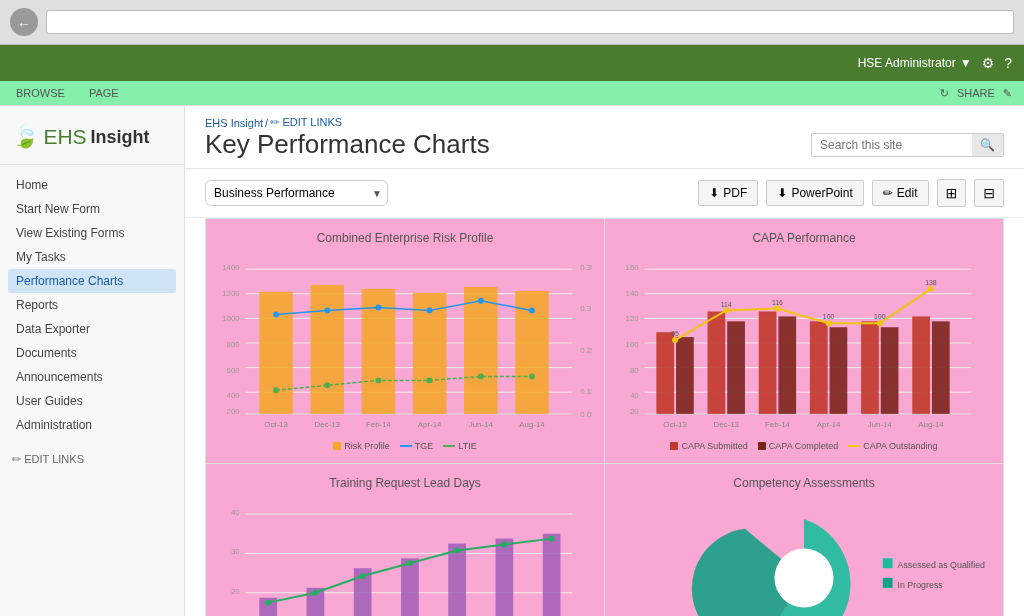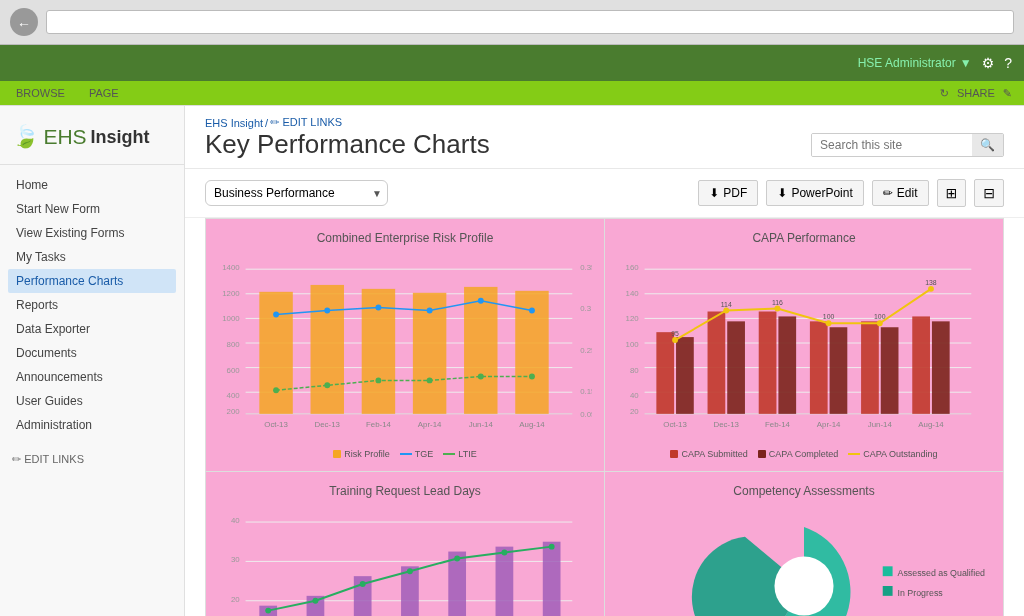--- a/index.html
+++ b/index.html
@@ -6,25 +6,25 @@
     body { font-family: 'Segoe UI', Arial, sans-serif; font-size: 13px; background: #ccc; width: 1024px; height: 616px; overflow: hidden; }
 
     .browser-chrome { background: #e0e0e0; padding: 8px 10px; display: flex; align-items: center; gap: 8px; border-bottom: 1px solid #bbb; }
     .back-btn { width: 28px; height: 28px; border-radius: 50%; background: #999; border: none; cursor: pointer; display: flex; align-items: center; justify-content: center; color: white; font-size: 14px; }
     .address-bar { flex: 1; height: 24px; background: white; border: 1px solid #bbb; border-radius: 3px; padding: 0 8px; font-size: 12px; }
 
     .app-container { background: white; height: 580px; display: flex; flex-direction: column; }
 
     
     .top-bar { background: #4a7c2f; height: 36px; display: flex; align-items: center; justify-content: flex-end; padding: 0 12px; gap: 10px; }
-    .top-bar-user { color: #86efac; font-size: 12px; display: flex; align-items: center; gap: 4px; }
+    .top-bar-user { color: #ffffff; font-size: 12px; display: flex; align-items: center; gap: 4px; }
     .top-bar-icon { color: white; font-size: 14px; cursor: pointer; }
 
     
-    .toolbar-row { background: #84cc16; border-bottom: 1px solid #ddd; padding: 4px 12px; display: flex; align-items: center; gap: 16px; }
+    .toolbar-row { background: #86efac; border-bottom: 1px solid #ddd; padding: 4px 12px; display: flex; align-items: center; gap: 16px; }
     .toolbar-btn { font-size: 11px; color: #555; cursor: pointer; border: none; background: none; padding: 2px 4px; }
     .toolbar-right { margin-left: auto; display: flex; align-items: center; gap: 8px; font-size: 11px; color: #555; }
 
     
     .main-layout { display: flex; flex: 1; overflow: hidden; }
 
     
     .sidebar { width: 185px; border-right: 1px solid #e0e0e0; background: #f8f8f8; padding-top: 8px; flex-shrink: 0; }
     .sidebar-logo { padding: 10px 12px 14px; border-bottom: 1px solid #e0e0e0; margin-bottom: 8px; }
     .logo-text { display: flex; align-items: center; gap: 4px; }
@@ -61,21 +61,21 @@
 
     
     .charts-grid { display: grid; grid-template-columns: 1fr 1fr; gap: 1px; background: #ddd; margin: 0 20px 20px; border: 1px solid #ddd; }
     .chart-card { background: #f9a8d4; padding: 12px; }
     .chart-title { text-align: center; font-size: 12px; color: #555; margin-bottom: 8px; font-weight: normal; }
 
     
     .chart-container { width: 100%; height: 180px; position: relative; }
 
     
-    .chart-legend { display: flex; justify-content: center; gap: 10px; margin-top: 16px; flex-wrap: wrap; }
+    .chart-legend { display: flex; justify-content: center; gap: 10px; margin-top: 8px; flex-wrap: wrap; }
     .legend-item { display: flex; align-items: center; gap: 3px; font-size: 9px; color: #555; }
     .legend-dot { width: 8px; height: 8px; border-radius: 1px; flex-shrink: 0; }
     .legend-line { width: 12px; height: 2px; flex-shrink: 0; }
 
     svg text { font-family: 'Segoe UI', Arial, sans-serif; }
   </style>
 </head>
 <body>
 
 <div class="browser-chrome">

